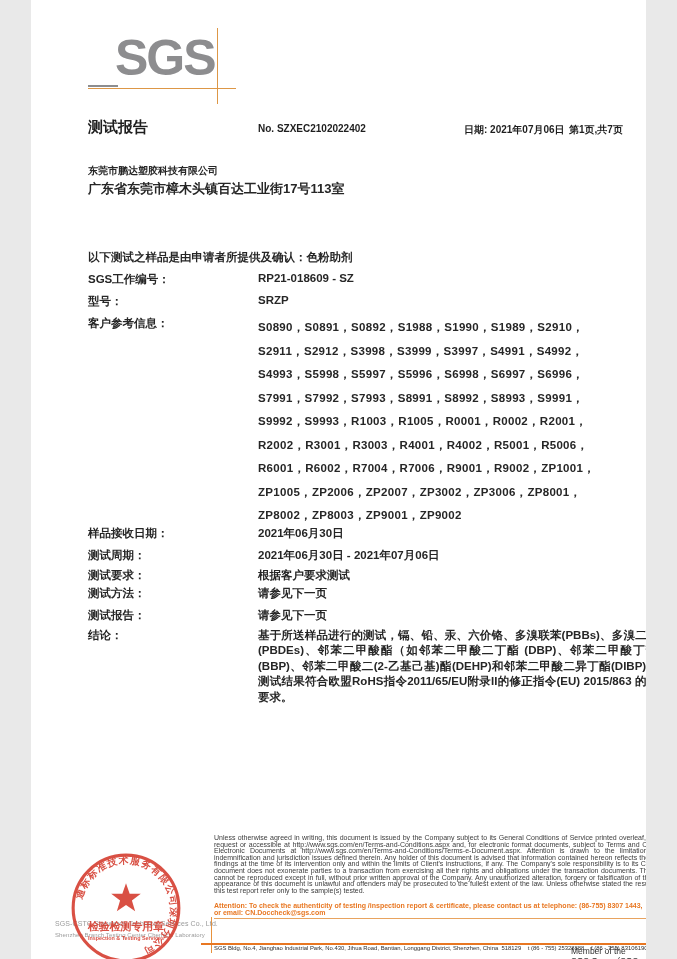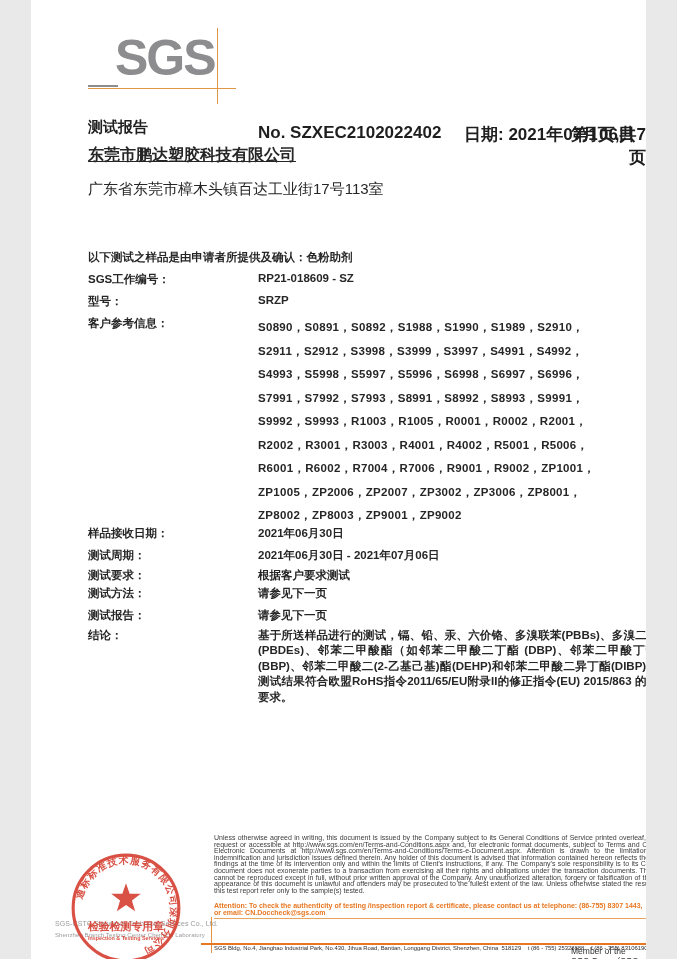--- a/index.html
+++ b/index.html
@@ -13,26 +13,26 @@
   .logo-text {
     position:absolute; left:84px; top:30px;
     font-size:50px; font-weight:bold; letter-spacing:-2px;
     color:#8d8d8f; line-height:56px;
   }
   .logo-underline-gray { position:absolute; left:57px; top:85px; width:30px; height:2px; background:#8d8d8f; }
   .cropline-h { position:absolute; left:57px; top:88px; width:148px; height:1px; background:#dd9746; }
   .cropline-v { position:absolute; left:186px; top:28px; width:1px; height:76px; background:#dd9746; }
   
   .doc-title { position:absolute; left:57px; top:118px; font-size:15px; font-weight:bold; color:#1e1e1e;text-align:center; }
-  .hdr-meta  { position:absolute; top:123px; font-size:17px; font-weight:600; color:#1e1e1e; }
+  .hdr-meta  { position:absolute; top:123px; font-size:10px; font-weight:600; color:#1e1e1e; }
   .hdr-no   { left:227px; }
   .hdr-date { left:433px; }
   .hdr-page { left:538px;text-align:right; }
-  .applicant-name { position:absolute; left:57px; top:145px; font-size:16px; font-weight:600;text-decoration:underline; }
-  .applicant-addr { position:absolute; left:57px; top:180px; font-size:15px; font-weight:400; }
+  .applicant-name { position:absolute; left:57px; top:164px; font-size:10px; font-weight:600; }
+  .applicant-addr { position:absolute; left:57px; top:180px; font-size:13px; font-weight:700; }
   
   .intro { position:absolute; left:57px; top:250px; font-size:11.5px; font-weight:600; }
   .frow { position:absolute; left:57px; width:600px; font-size:11.5px; font-weight:600; }
   .frow .lbl { position:absolute; left:0; top:0; width:168px; }
   .frow .val { position:absolute; left:170px; top:0; width:428px; }
   .ref-lines div { line-height:23.5px; letter-spacing:0.3px; }
   .conclusion-val { line-height:15.4px; width:412px !important; text-align:justify; }
   
   .legal {
     position:absolute; left:183px; top:835px; width:472px;

